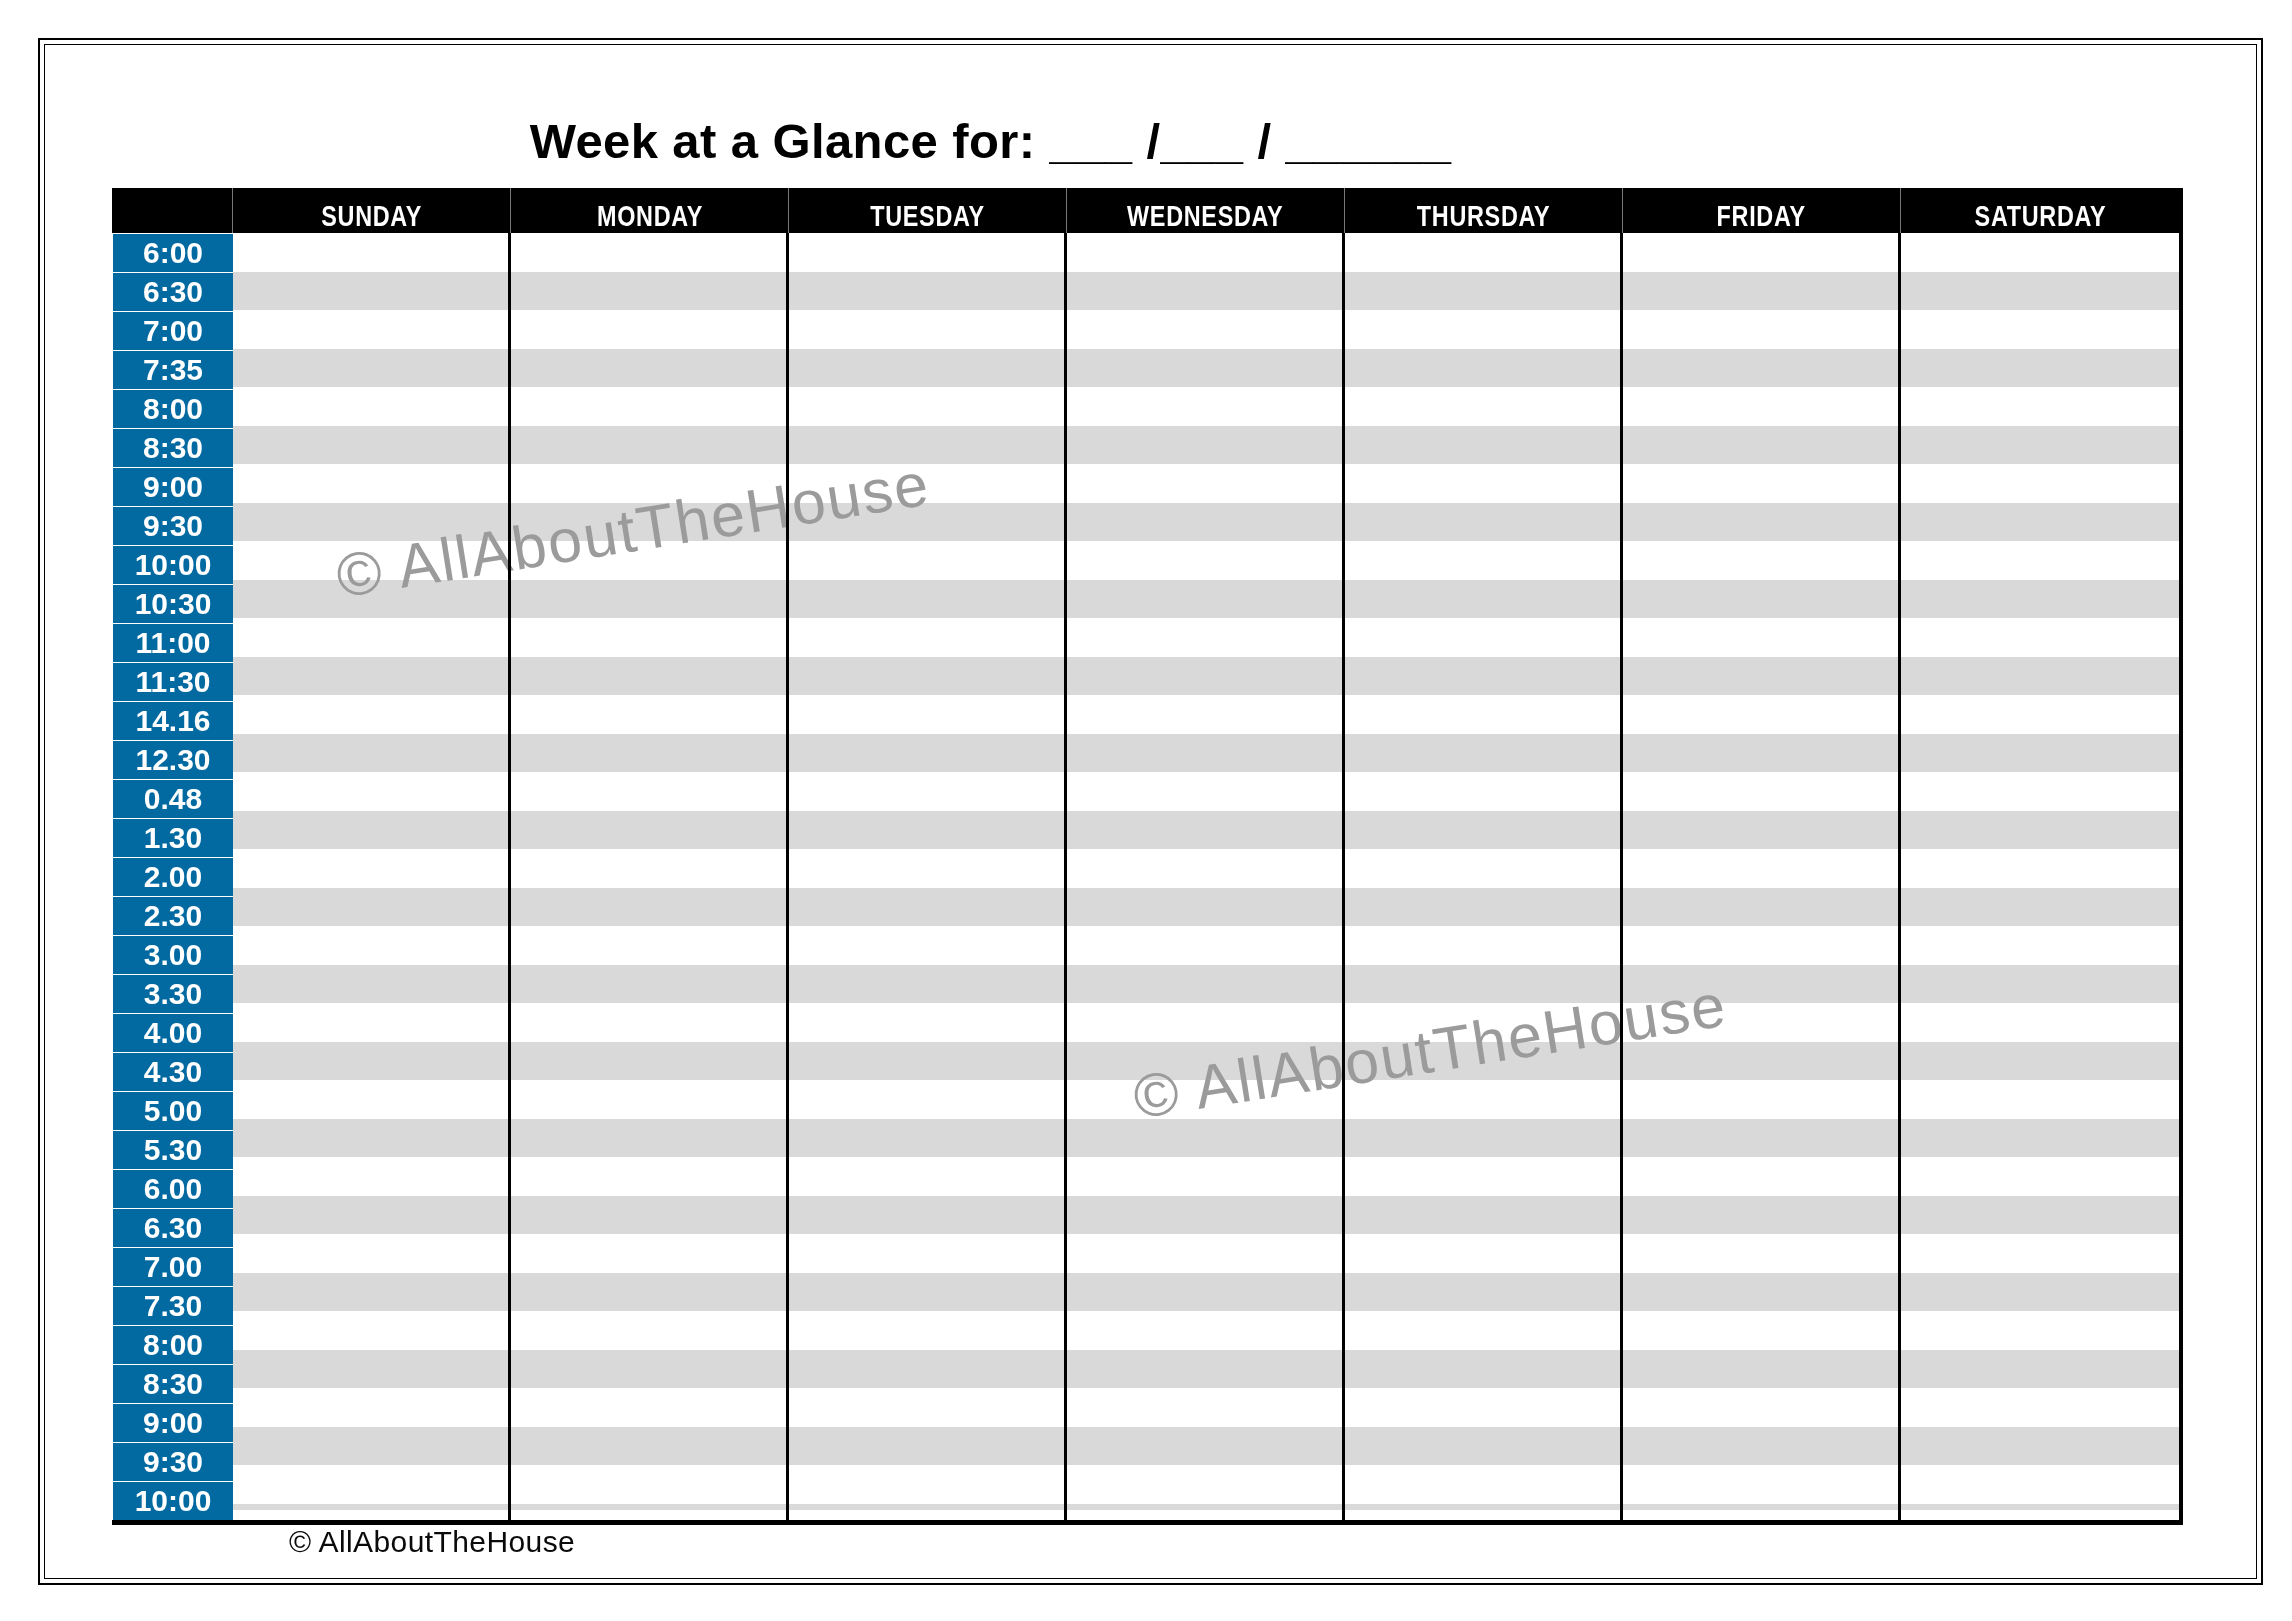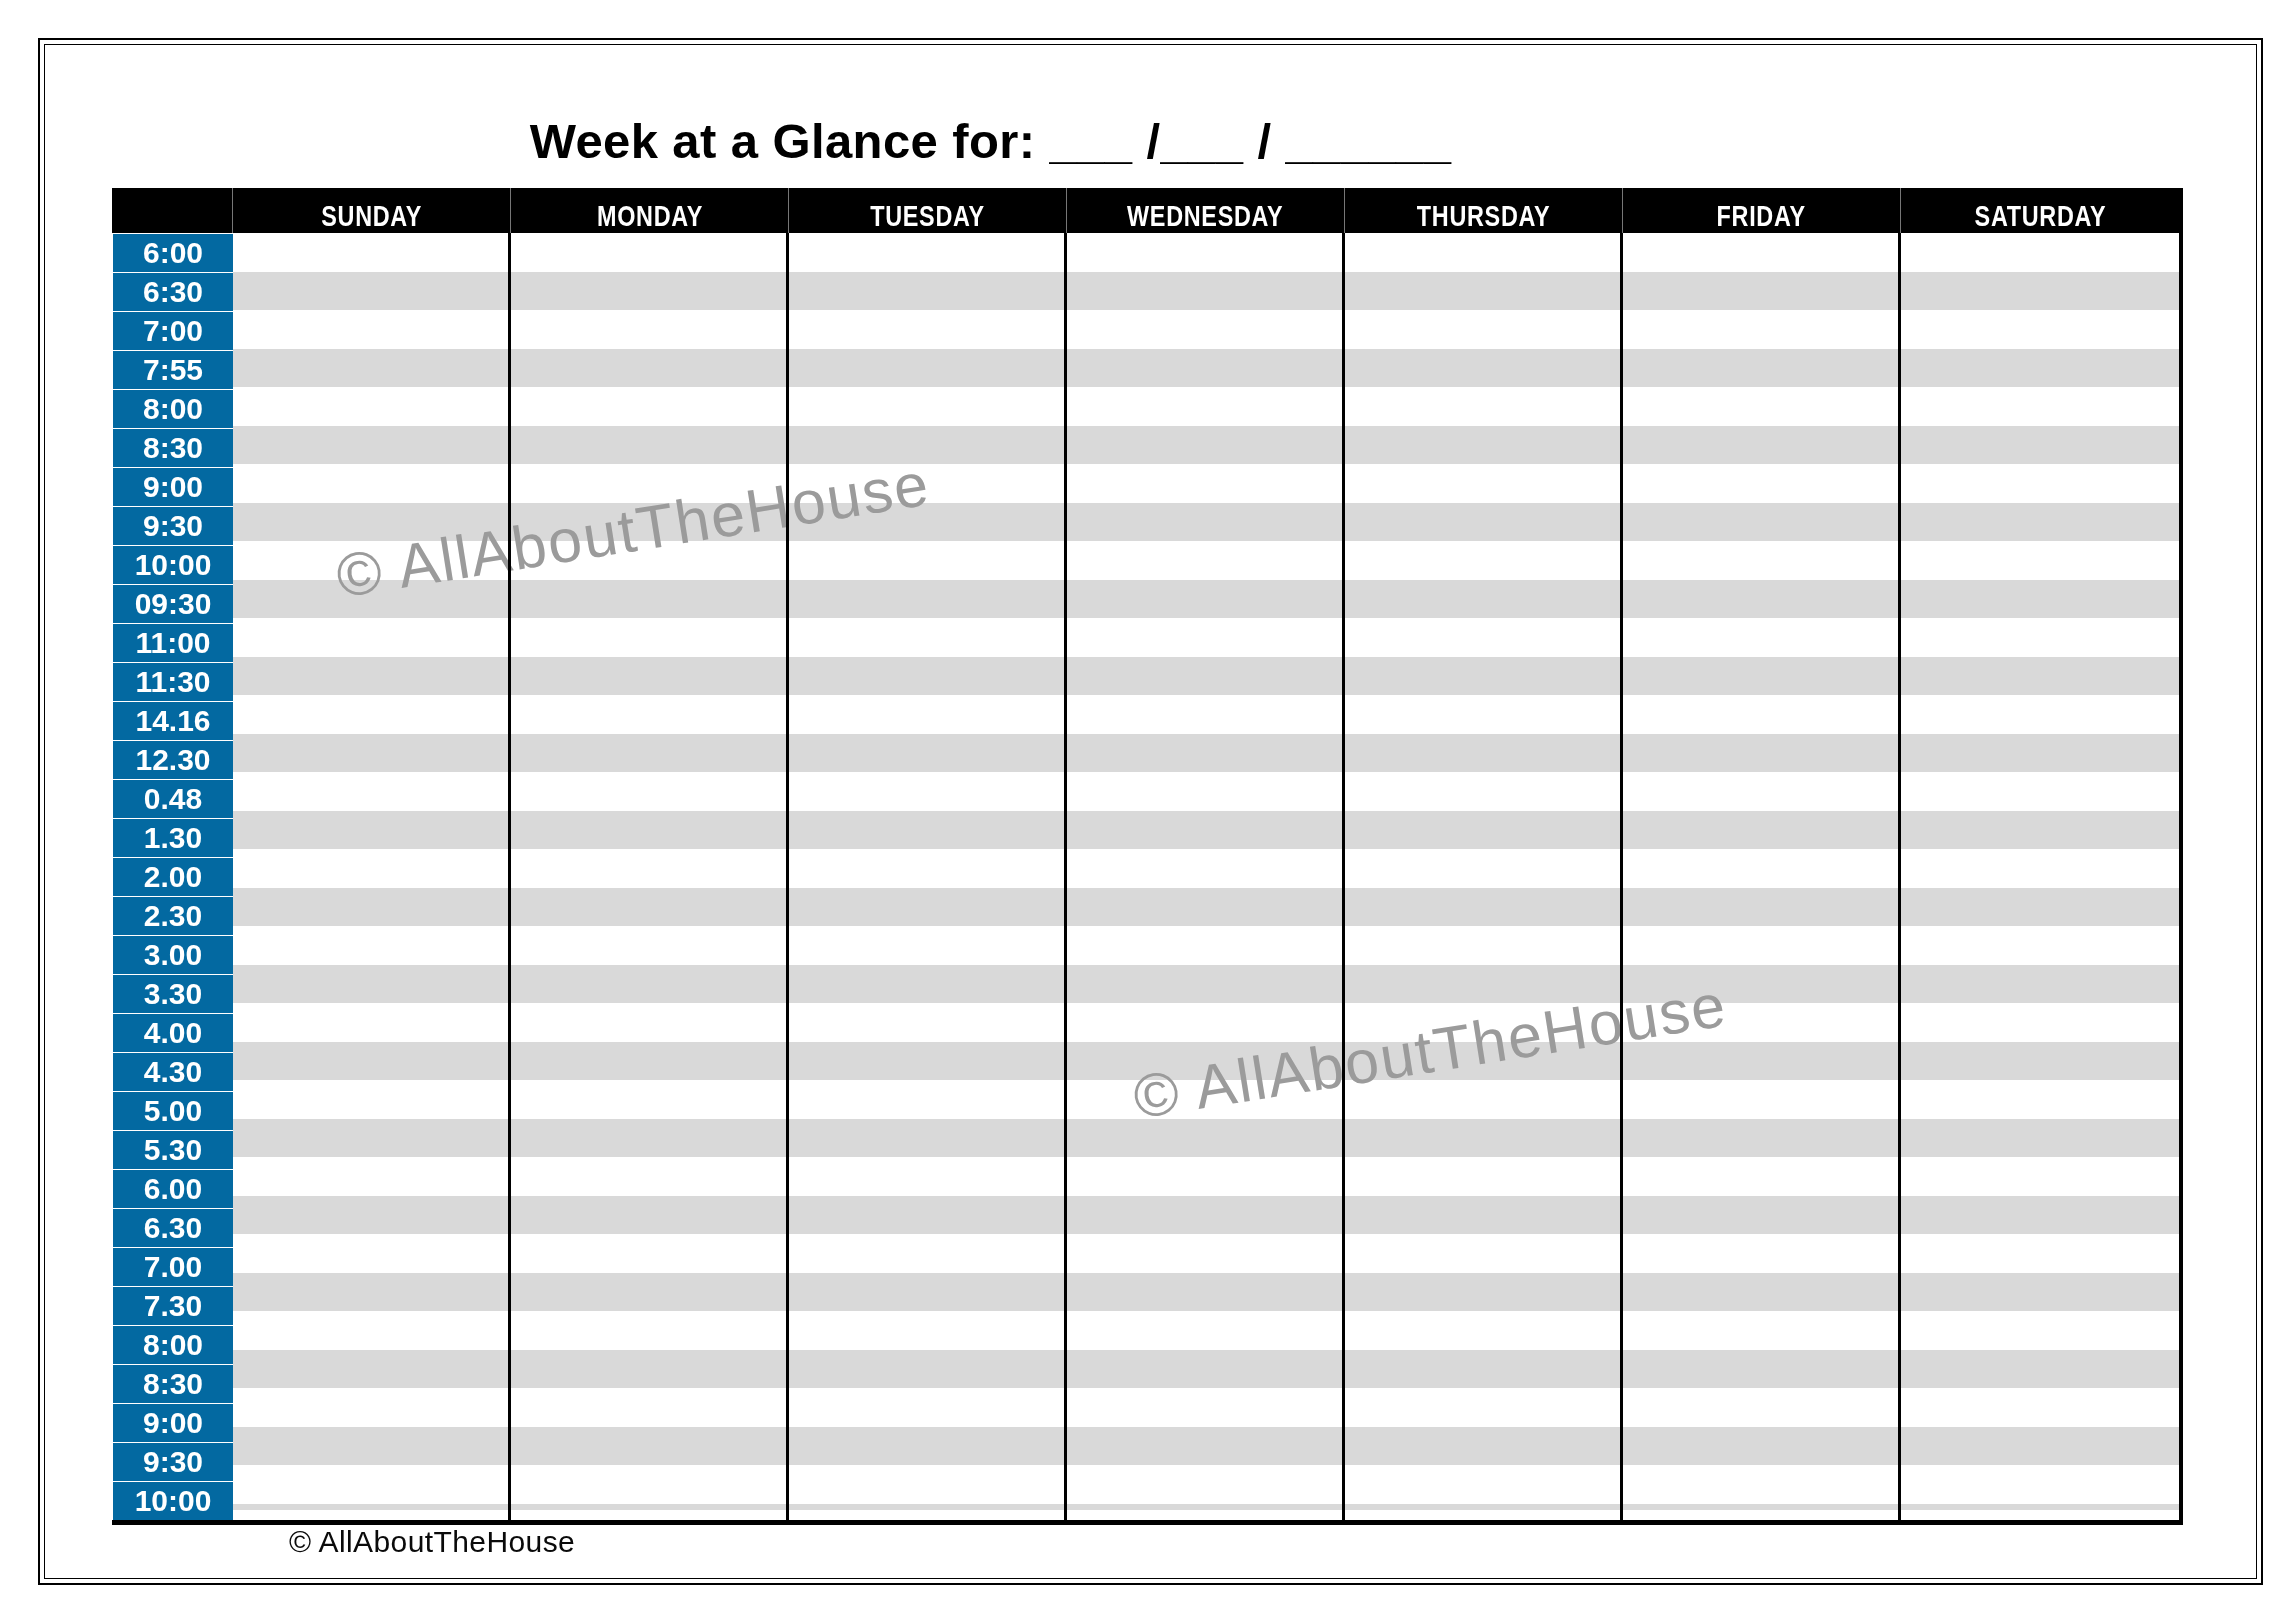--- a/index.html
+++ b/index.html
@@ -173,21 +173,21 @@
     <div class="cell day-cell"></div>
     <div class="cell day-cell last"></div>
     <div class="cell time-cell">7:00</div>
     <div class="cell day-cell"></div>
     <div class="cell day-cell"></div>
     <div class="cell day-cell"></div>
     <div class="cell day-cell"></div>
     <div class="cell day-cell"></div>
     <div class="cell day-cell"></div>
     <div class="cell day-cell last"></div>
-    <div class="cell time-cell">7:55</div>
+    <div class="cell time-cell">7:35</div>
     <div class="cell day-cell"></div>
     <div class="cell day-cell"></div>
     <div class="cell day-cell"></div>
     <div class="cell day-cell"></div>
     <div class="cell day-cell"></div>
     <div class="cell day-cell"></div>
     <div class="cell day-cell last"></div>
     <div class="cell time-cell">8:00</div>
     <div class="cell day-cell"></div>
     <div class="cell day-cell"></div>
@@ -221,21 +221,21 @@
     <div class="cell day-cell"></div>
     <div class="cell day-cell last"></div>
     <div class="cell time-cell">10:00</div>
     <div class="cell day-cell"></div>
     <div class="cell day-cell"></div>
     <div class="cell day-cell"></div>
     <div class="cell day-cell"></div>
     <div class="cell day-cell"></div>
     <div class="cell day-cell"></div>
     <div class="cell day-cell last"></div>
-    <div class="cell time-cell">09:30</div>
+    <div class="cell time-cell">10:30</div>
     <div class="cell day-cell"></div>
     <div class="cell day-cell"></div>
     <div class="cell day-cell"></div>
     <div class="cell day-cell"></div>
     <div class="cell day-cell"></div>
     <div class="cell day-cell"></div>
     <div class="cell day-cell last"></div>
     <div class="cell time-cell">11:00</div>
     <div class="cell day-cell"></div>
     <div class="cell day-cell"></div>

